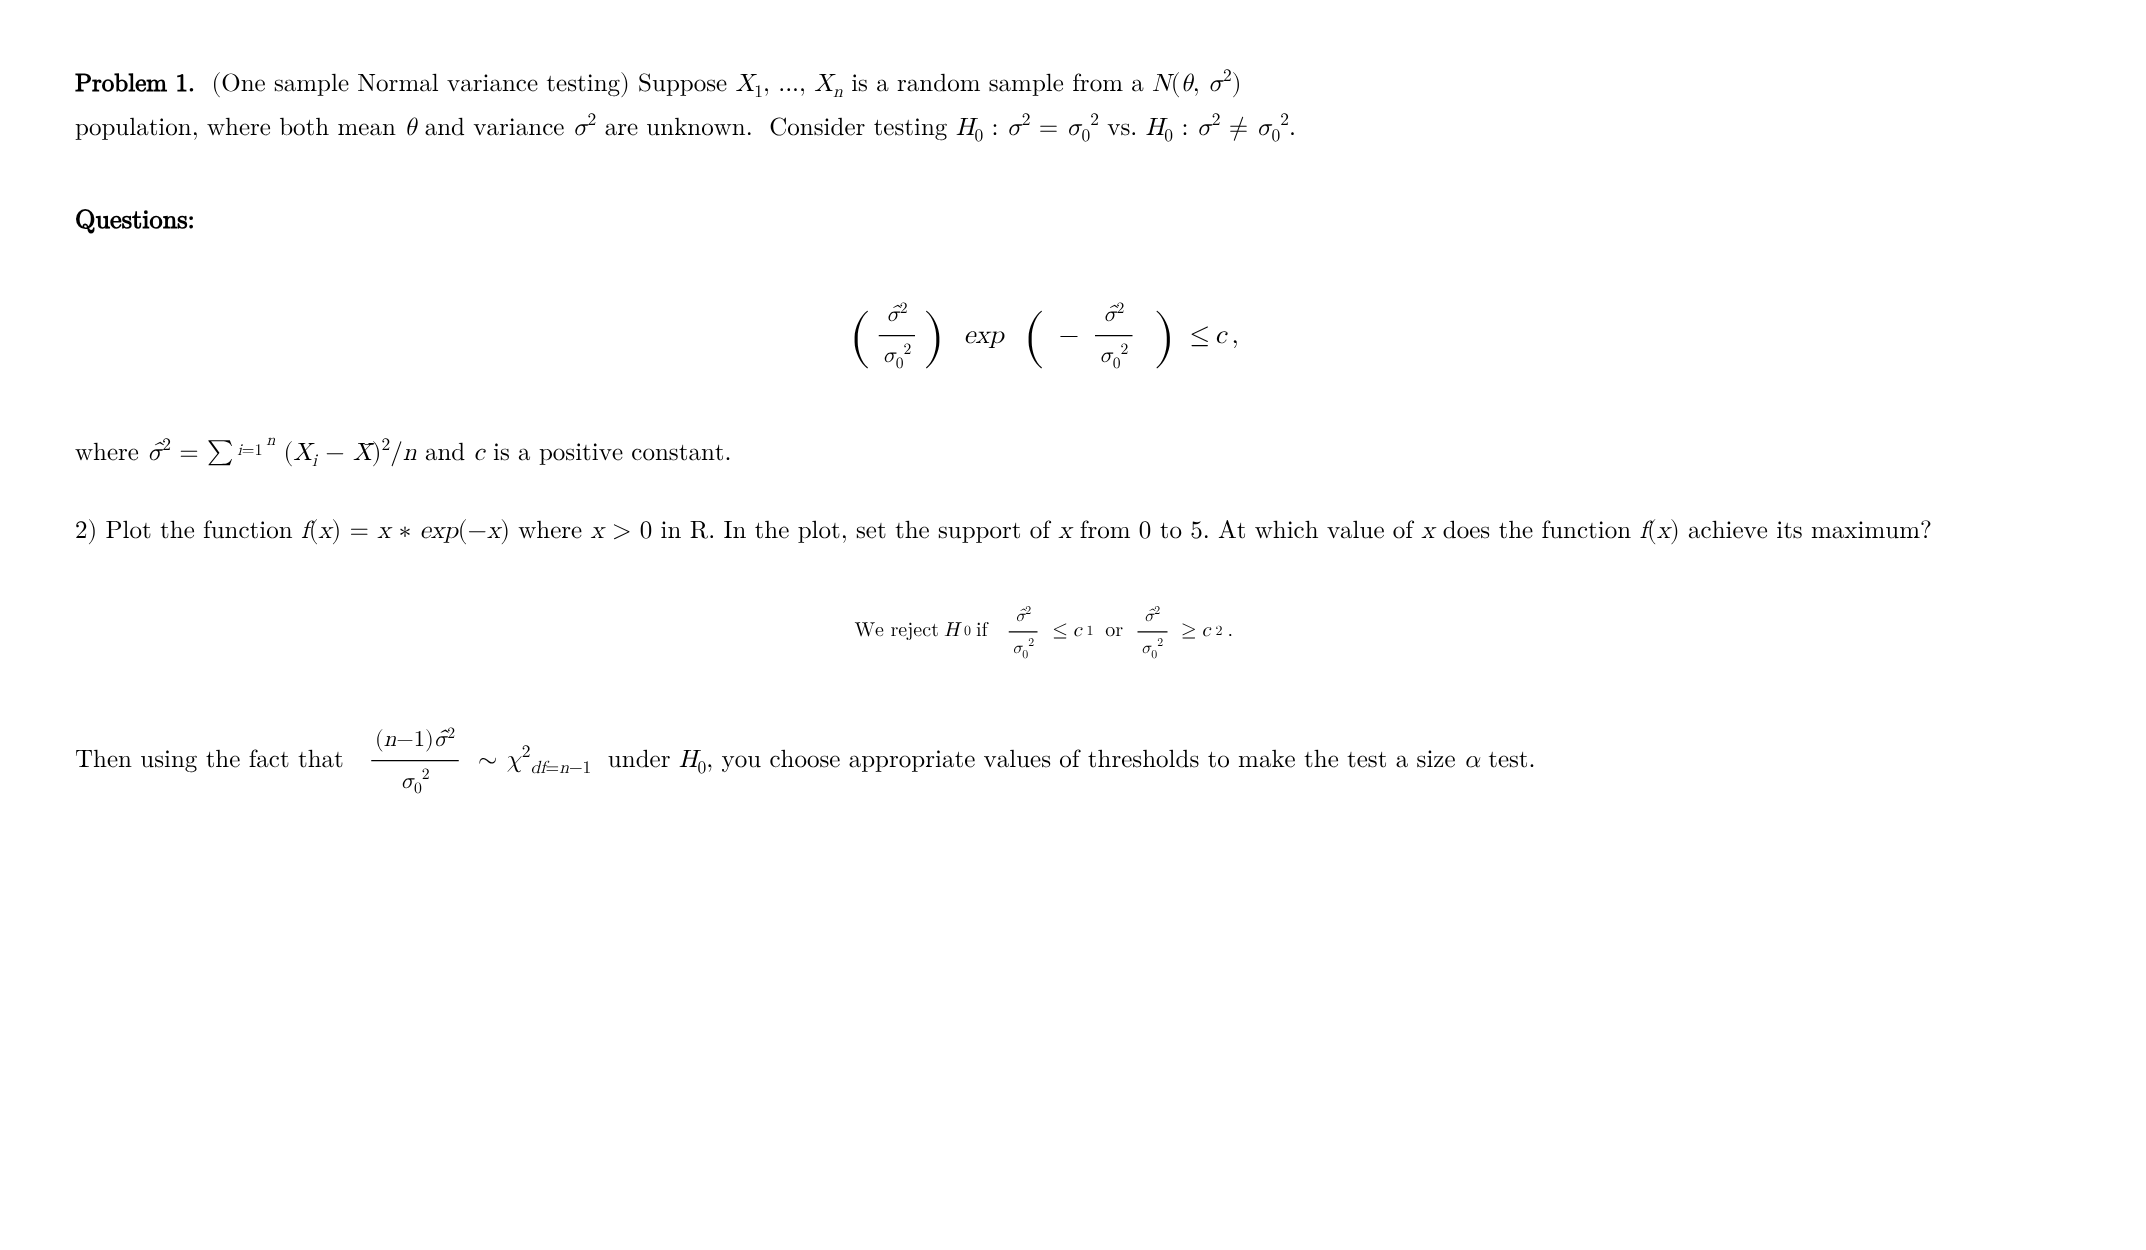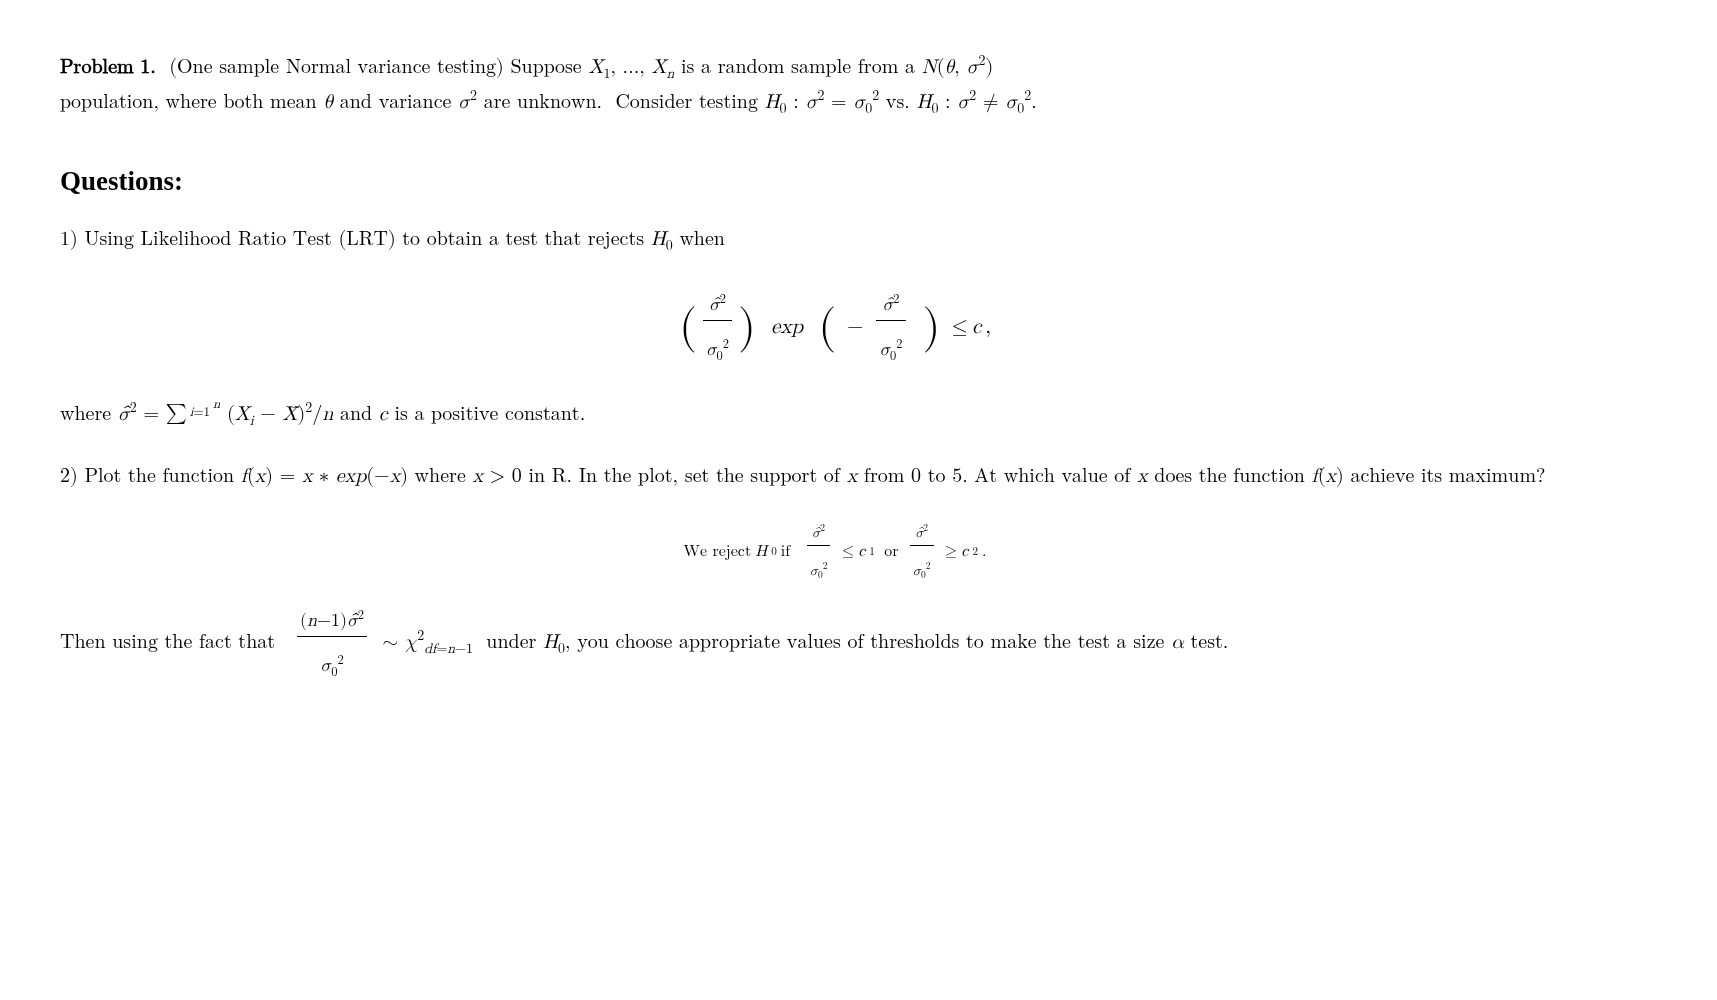--- a/index.html
+++ b/index.html
@@ -13,36 +13,34 @@
       max-width: 1717px;
     }
     .problem-text {
       max-width: 1550px;
     }
     .problem-header {
       margin-bottom: 40px;
     }
     .questions-header {
       font-weight: bold;
-      font-size: 27px;
+      font-size: 21px;
       margin-bottom: 20px;
       margin-top: 10px;
-      font-family: Liberation Serif, serif;
     }
     .question-item {
       margin-bottom: 28px;
     }
     
     .frac {
       display: inline-flex;
       flex-direction: column;
       vertical-align: middle;
-      margin: 0 2px;
+      margin: 12px 2px;
       font-size: 0.85em;
-      gap: 12px;
     }
     .frac .num {
       border-bottom: 1.5px solid #000;
       padding: 1px 3px;
       text-align: center;
     }
     .frac .den {
       padding: 1px 3px;
       text-align: center;
     }
@@ -72,23 +70,20 @@
   <div class="problem-header">
     <span class="bold">Problem 1.</span>
     &nbsp;(One sample Normal variance testing) Suppose <em>X</em><sub>1</sub>, ..., <em>X</em><sub><em>n</em></sub> is a random sample from a <em>N</em>(<em>θ</em>, <em>σ</em><sup>2</sup>)<br>
     population, where both mean <em>θ</em> and variance <em>σ</em><sup>2</sup> are unknown.&nbsp; Consider testing <em>H</em><sub>0</sub> : <em>σ</em><sup>2</sup> = <em>σ</em><sub>0</sub><sup>2</sup> vs.
     <em>H</em><sub>0</sub> : <em>σ</em><sup>2</sup> ≠ <em>σ</em><sub>0</sub><sup>2</sup>.
   </div>
 
   <div class="questions-header">Questions:</div>
 
   <div class="question-item">
-    <p>
-      1) Using Likelihood Ratio Test (LRT) to obtain a test that rejects <em>H</em><sub>0</sub> when
-    </p>
 
     <div class="math-block">
       
       <span class="big-paren">(</span>
       
       <span class="frac">
         <span class="num"><em>σ̂</em><sup>2</sup></span>
         <span class="den"><em>σ</em><sub>0</sub><sup>2</sup></span>
       </span>
       

